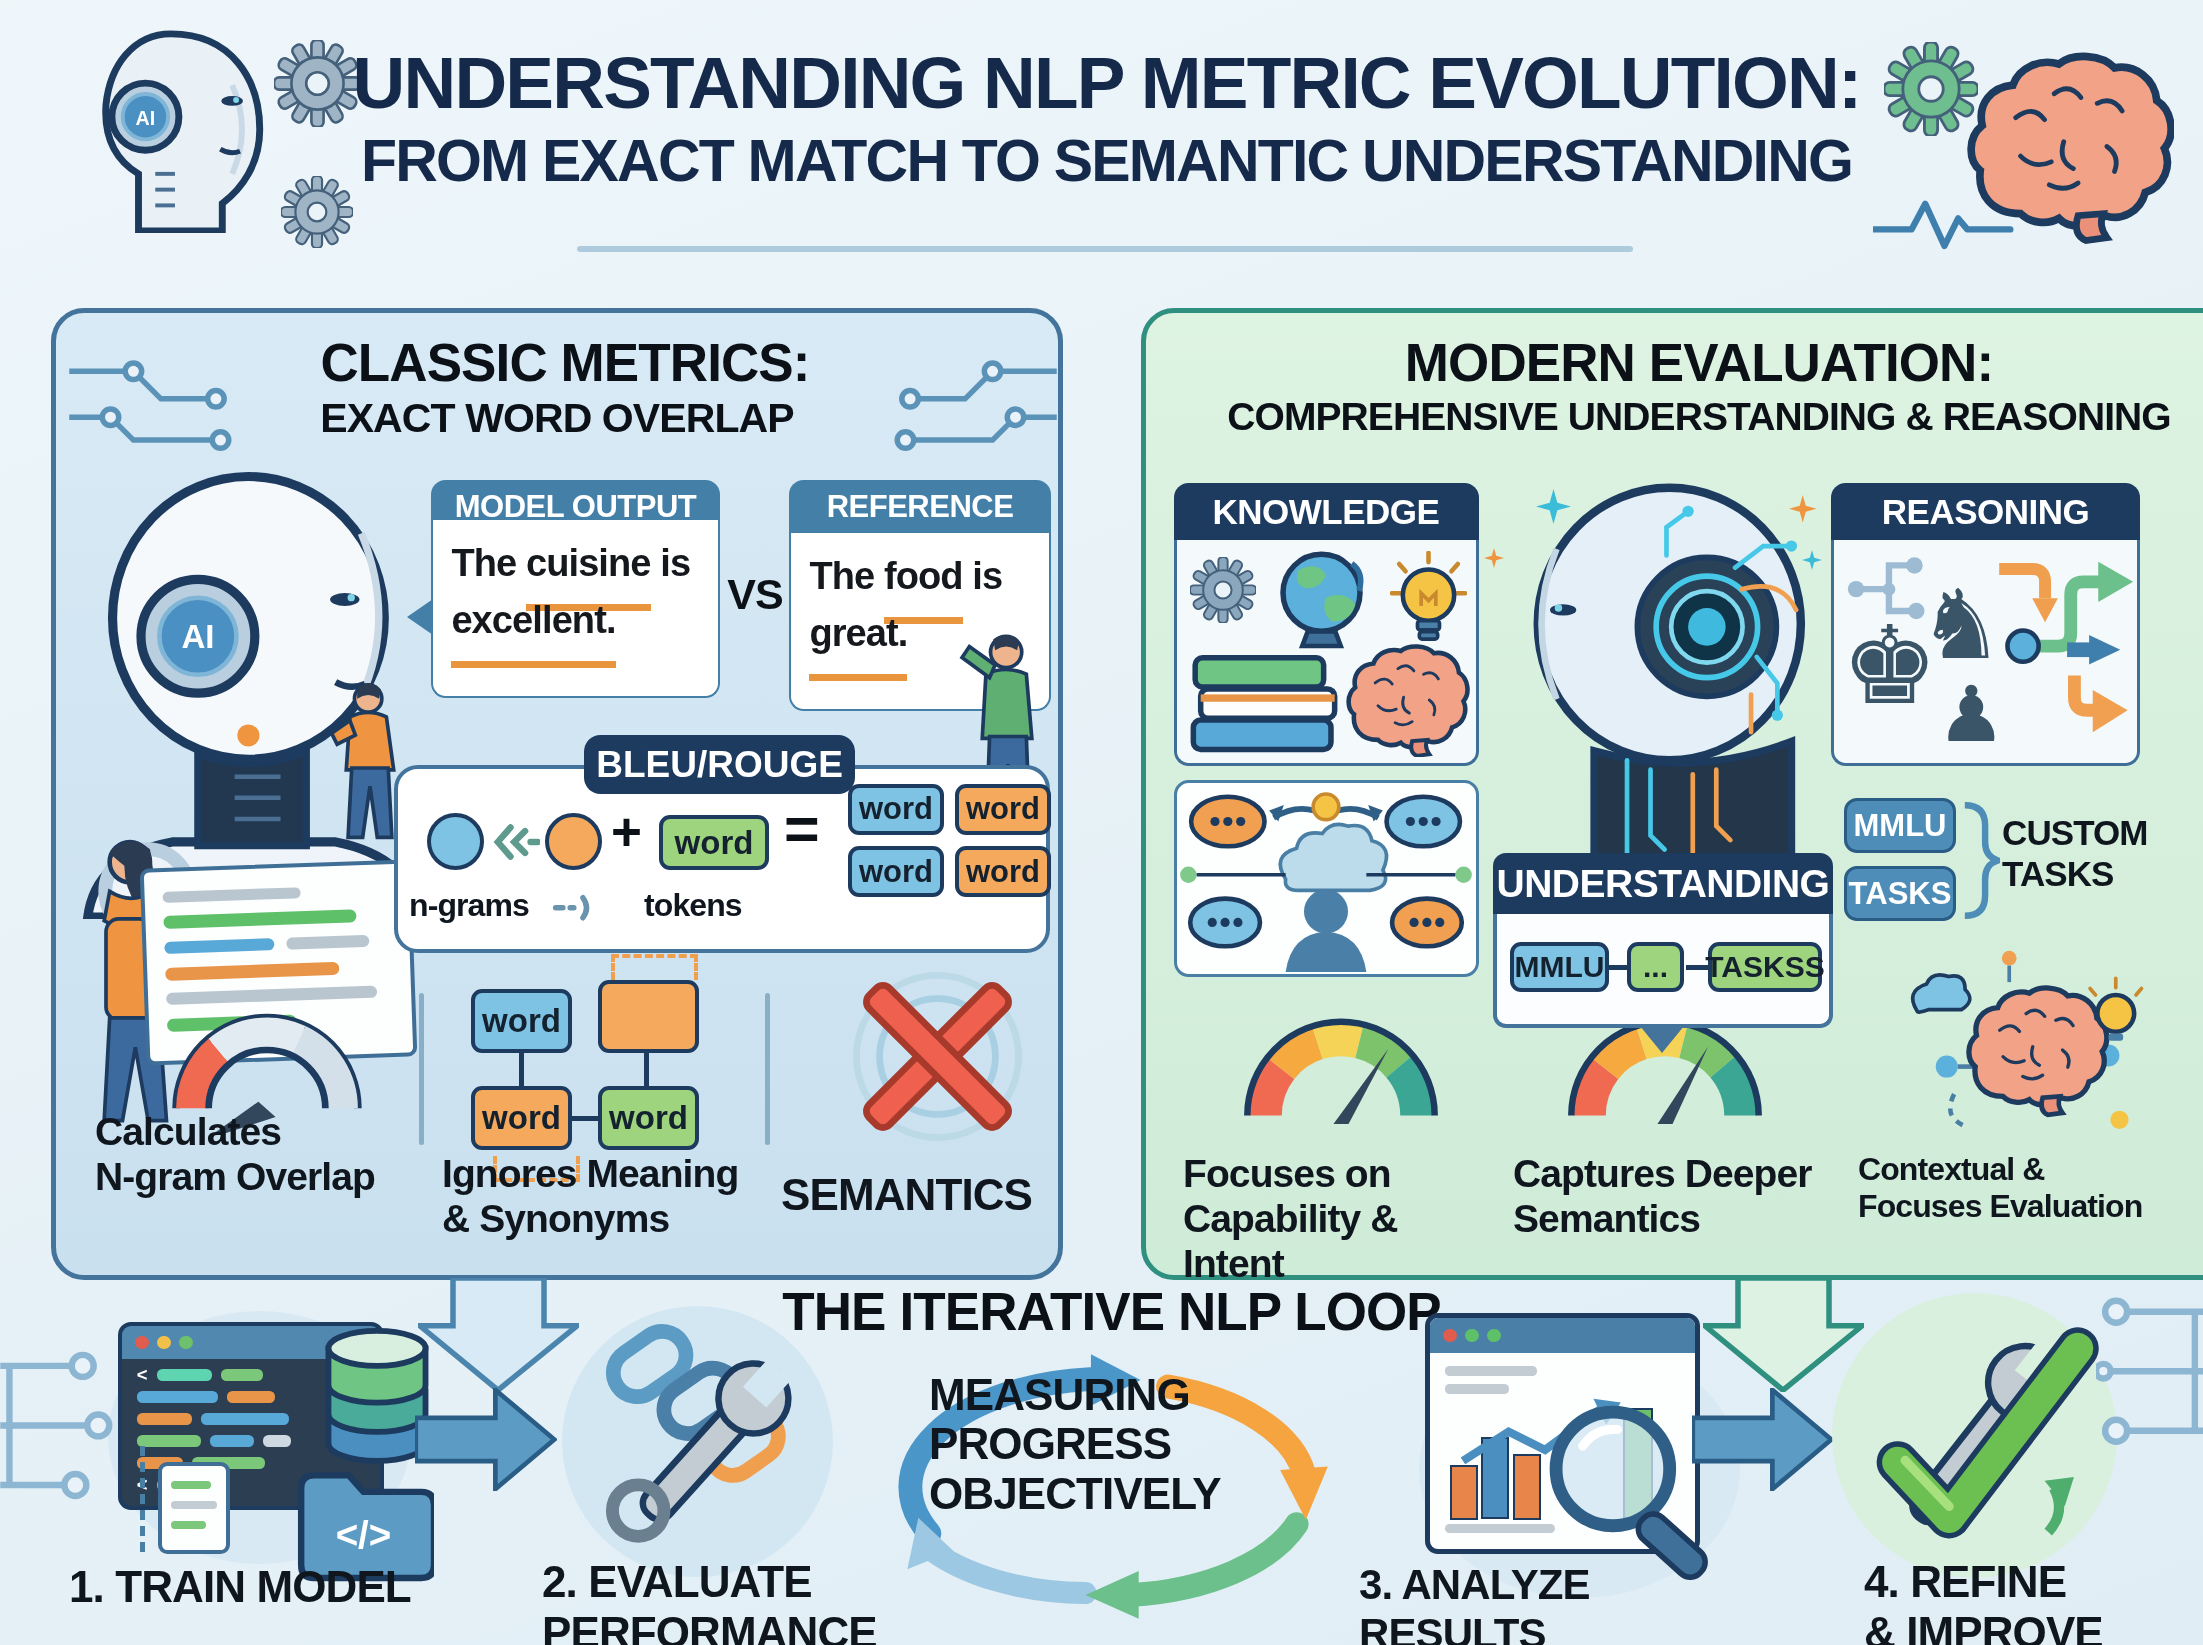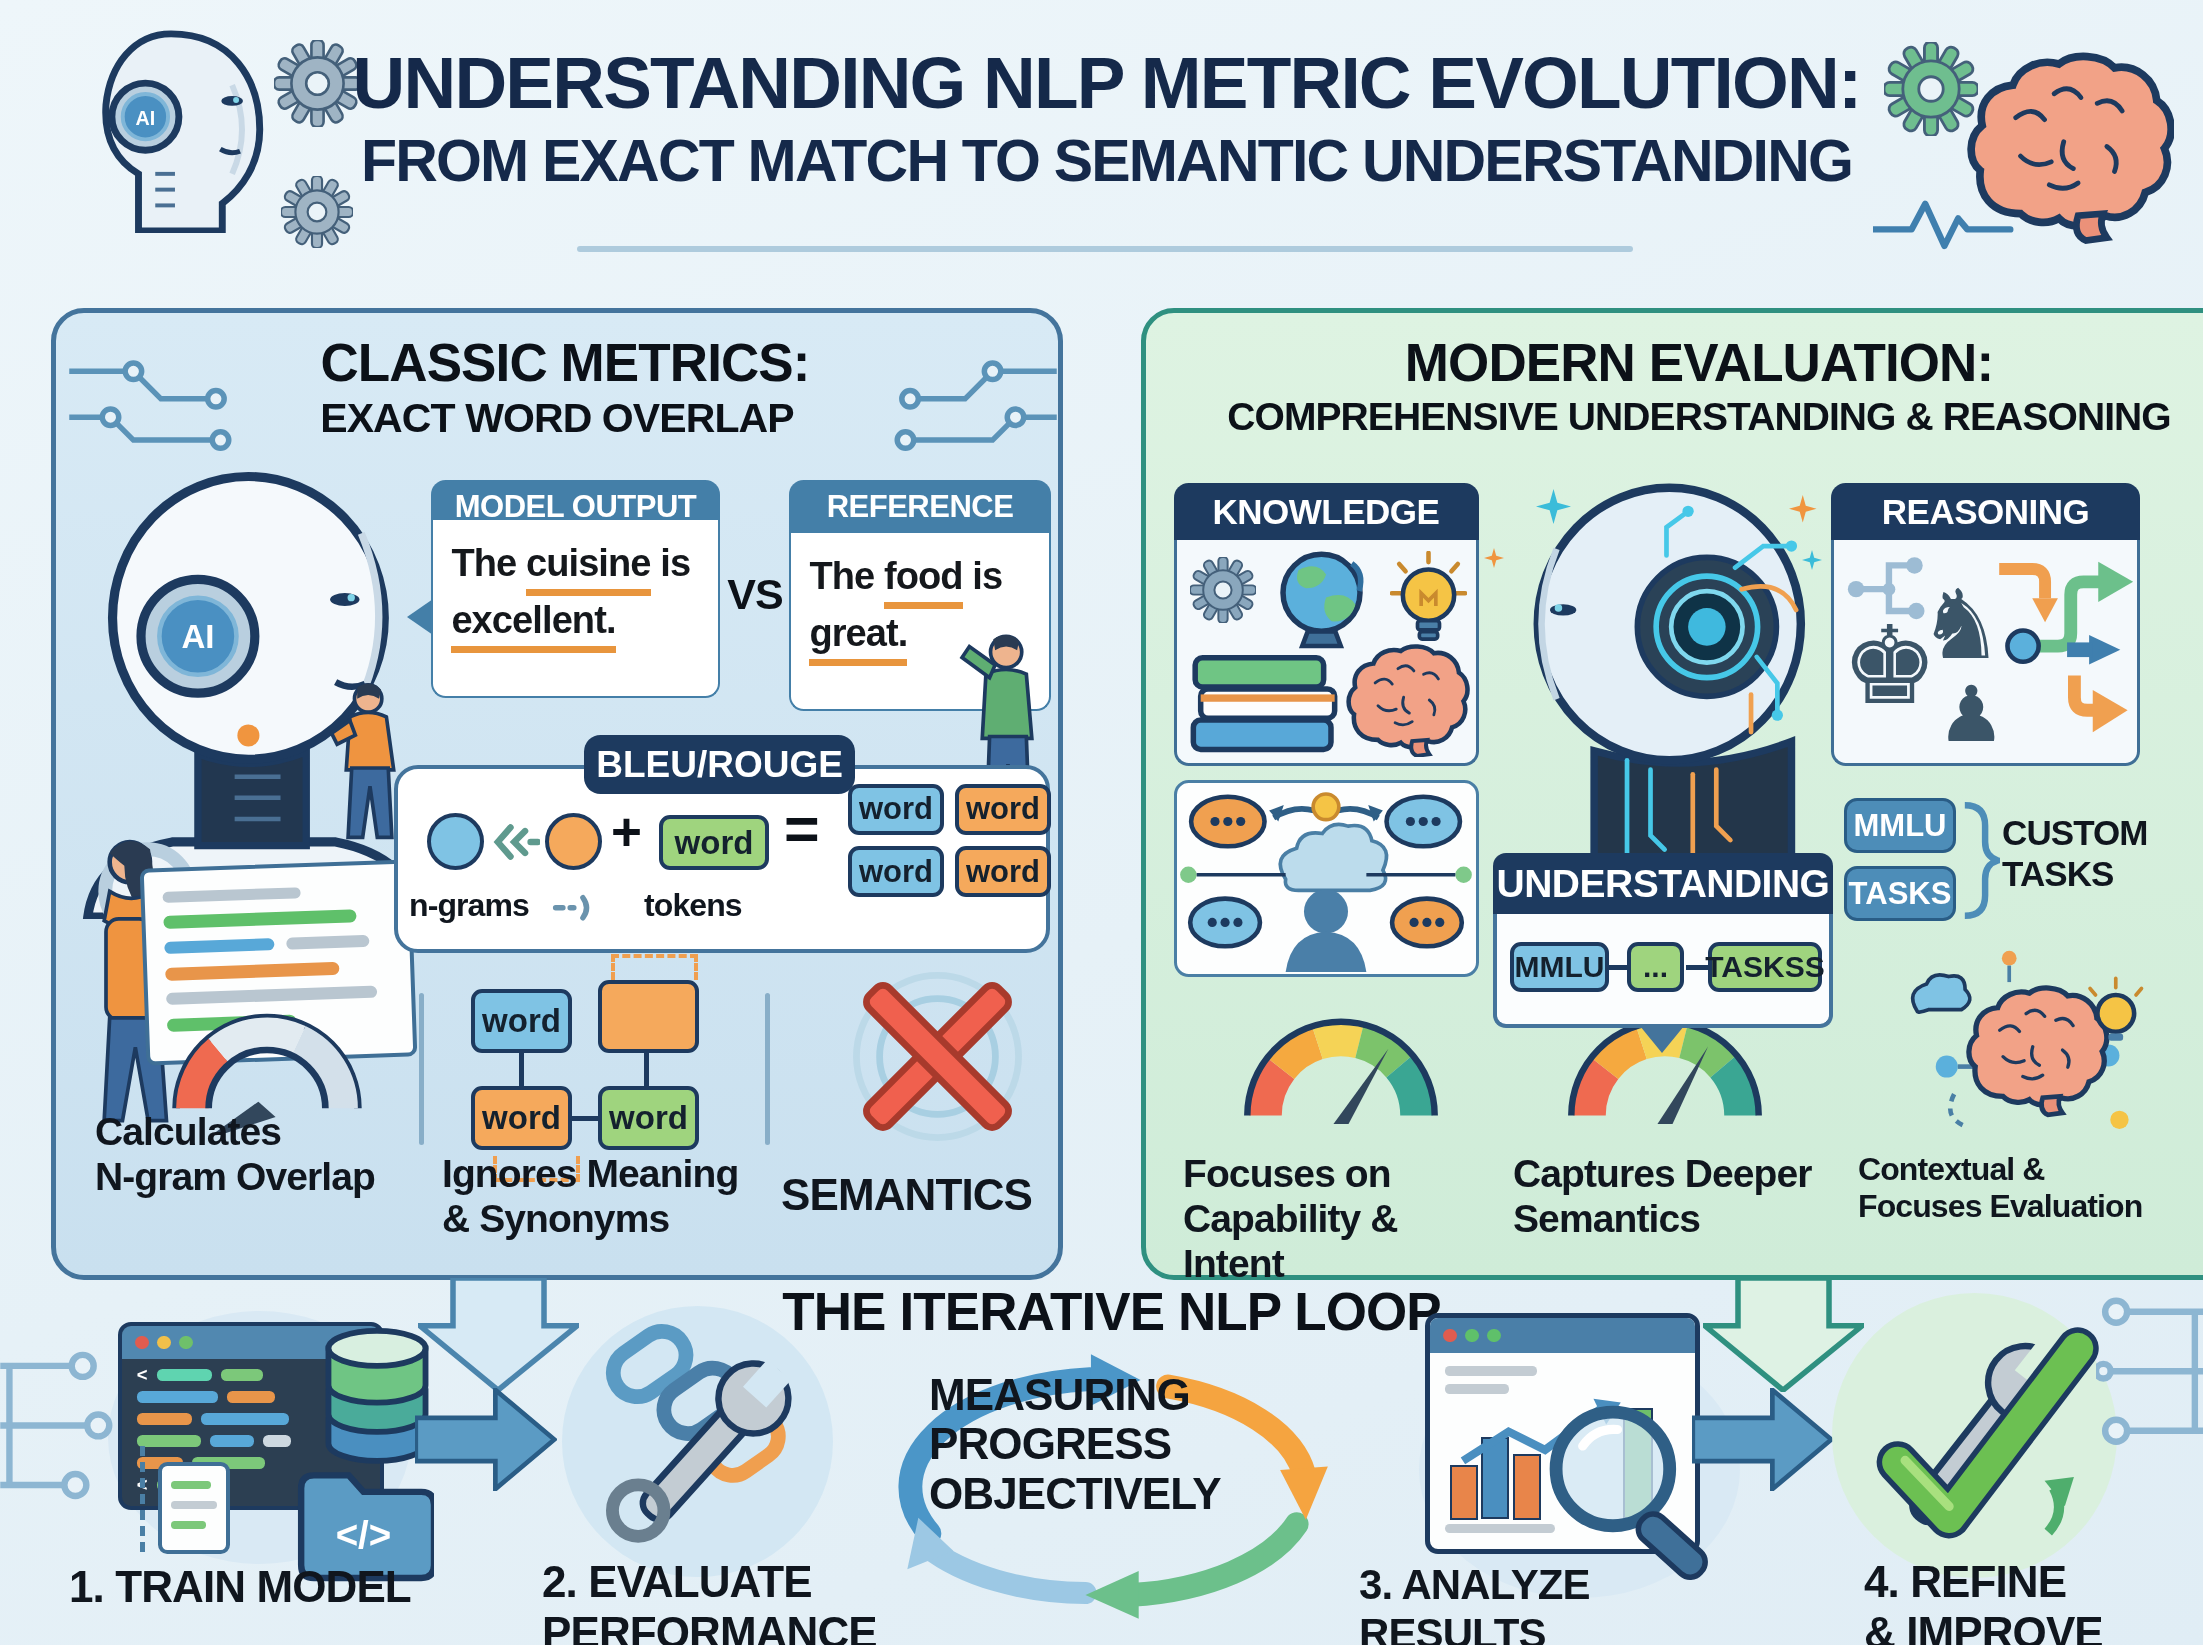--- a/index.html
+++ b/index.html
@@ -16,21 +16,21 @@
   .modern{background:linear-gradient(180deg,#def3e2 0%,#cfecd8 100%);border:5.5px solid #2f9080;}
   .hdrbox{box-sizing:border-box;border-radius:14.7px;overflow:visible;}
   .hdrbox .hd{color:#fff;font-weight:800;text-align:center;letter-spacing:-0.5px;}
   .hd-blue{background:#447fa8;}
   .hd-navy{background:#1d3a5f;}
   .chip{box-sizing:border-box;border:4.6px solid #1d3a5f;border-radius:11px;display:flex;
     align-items:center;justify-content:center;font-weight:800;color:#14212e;}
   .c-blue{background:#7fc3e4;} .c-orange{background:#f5a95c;} .c-green{background:#9fd47e;}
   .pill-navy{background:#1d3a5f;color:#fff;font-weight:800;display:flex;align-items:center;justify-content:center;border-radius:16.5px;}
   .pill-blue{background:#4d8db8;color:#fff;font-weight:800;display:flex;align-items:center;justify-content:center;border-radius:13px;border:3.7px solid #2a5d86;box-sizing:border-box;}
-  .ul{border-bottom:7.3px solid #e8953d;padding-bottom:5px;}
+  .ul{border-bottom:7.3px solid #e8953d;padding-bottom:20px;}
   .sent{font-weight:700;color:#15181c;font-size:38px;line-height:1.5;letter-spacing:-0.9px;}
   .vline{background:#88aec8;border-radius:2.8px;}
   .chess{font-family:"DejaVu Sans",sans-serif;color:#3b5568;line-height:1;}
   .tail-dn{width:0;height:0;border-left:22px solid transparent;border-right:22px solid transparent;border-top:27.5px solid #44749c;}
   .tail-lf{width:0;height:0;border-top:18.4px solid transparent;border-bottom:18.4px solid transparent;border-right:26px solid #447fa8;}
   .codewin{background:#2c3f52;border:4.6px solid #1d3a5f;border-radius:13px;box-sizing:border-box;overflow:hidden;}
   .codebar{height:33px;background:#5188b0;display:flex;align-items:center;gap:8.3px;padding-left:13px;}
   .dot{width:13.8px;height:13.8px;border-radius:50%;}
   .crow{display:flex;gap:9.2px;margin:10px 0 0 14.7px;}
   .cr{height:12px;border-radius:5.5px;}

